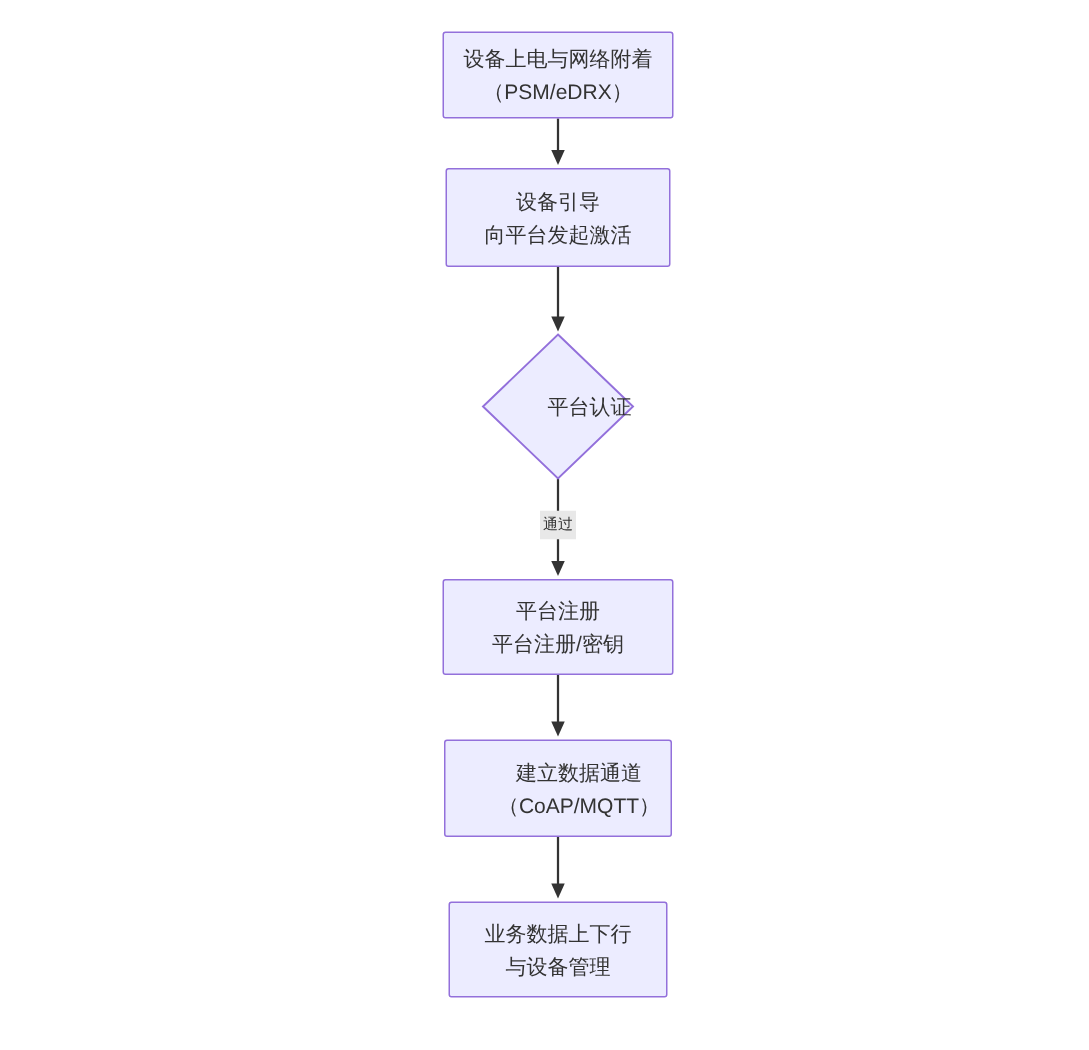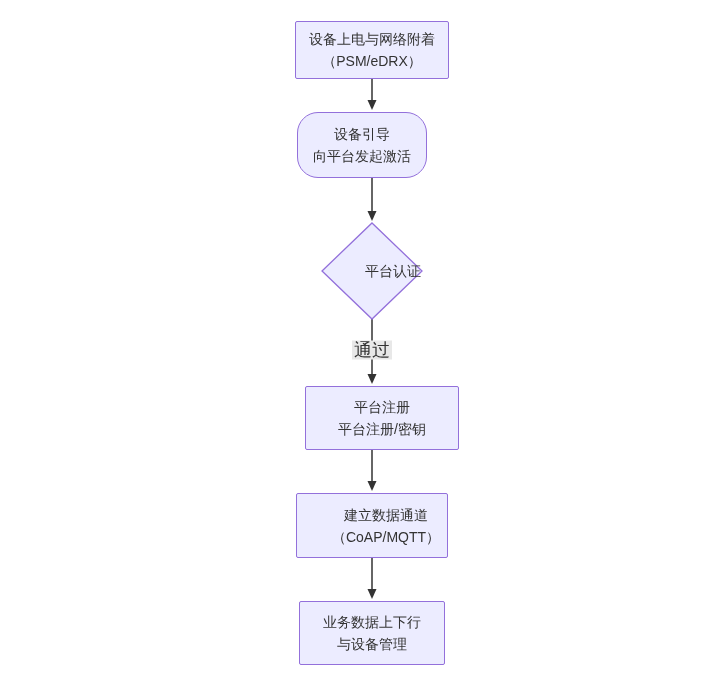--- a/index.html
+++ b/index.html
@@ -57,29 +57,29 @@
     line-height: 22px;
     white-space: nowrap;
     text-align: center;
     margin-left: 21px;
   }
   .edge-label {
     position: absolute;
     transform: translate(-50%, -50%);
     background: var(--edge-label-bg, #e8e8e8);
     color: var(--text-color, #333333);
-    font-size: 18px;
+    font-size: 10px;
     line-height: 19px;
     padding: 0 2px;
     white-space: nowrap;
   }
   
   .n-power    { left: 295px; top: 21px;  width: 154px; height: 58px; }
-  .n-boot     { left: 297px; top: 112px; width: 130px; height: 66px; border-radius: 21px; }
-  .n-register { left: 305px; top: 386px; width: 154px; height: 64px; }
+  .n-boot     { left: 297px; top: 112px; width: 150px; height: 66px; }
+  .n-register { left: 295px; top: 386px; width: 154px; height: 64px; }
   .n-channel  { left: 296px; top: 493px; width: 152px; height: 65px; padding-left: 28px; }
   .n-business { left: 299px; top: 601px; width: 146px; height: 64px; }
   .l-auth     { left: 372px; top: 271px; }
   .l-pass     { left: 372px; top: 350px; }
 </style>
 </head>
 <body>
 
 <div class="canvas">
 

